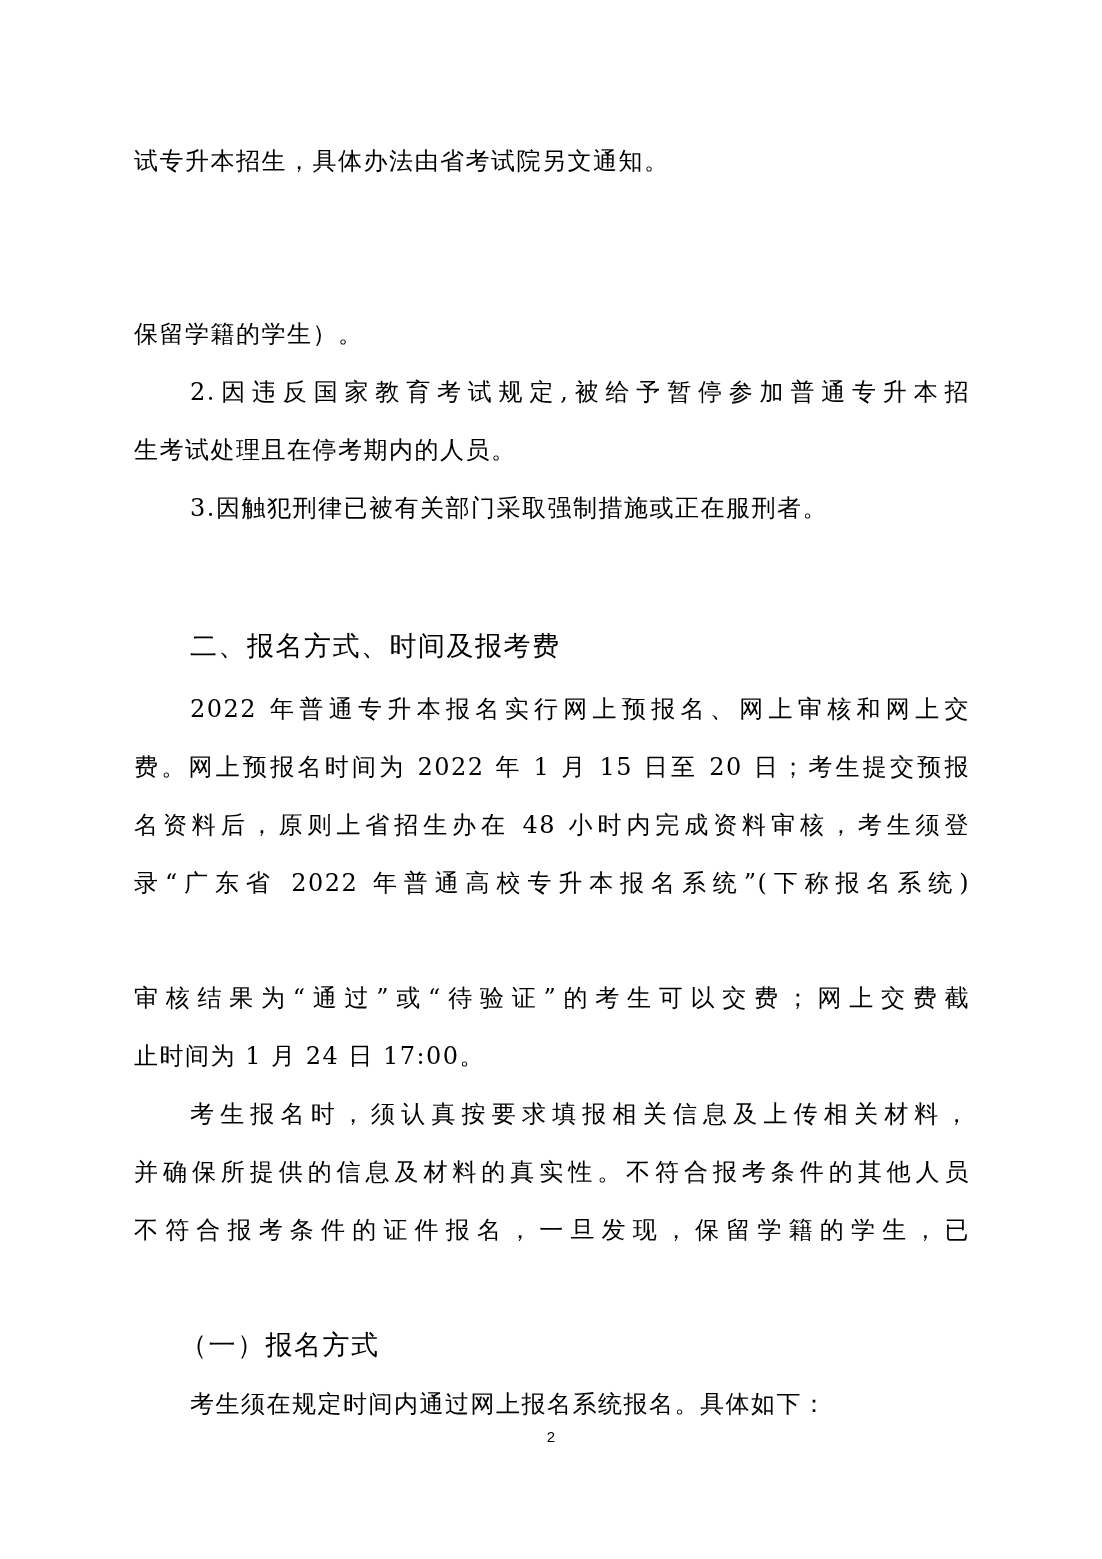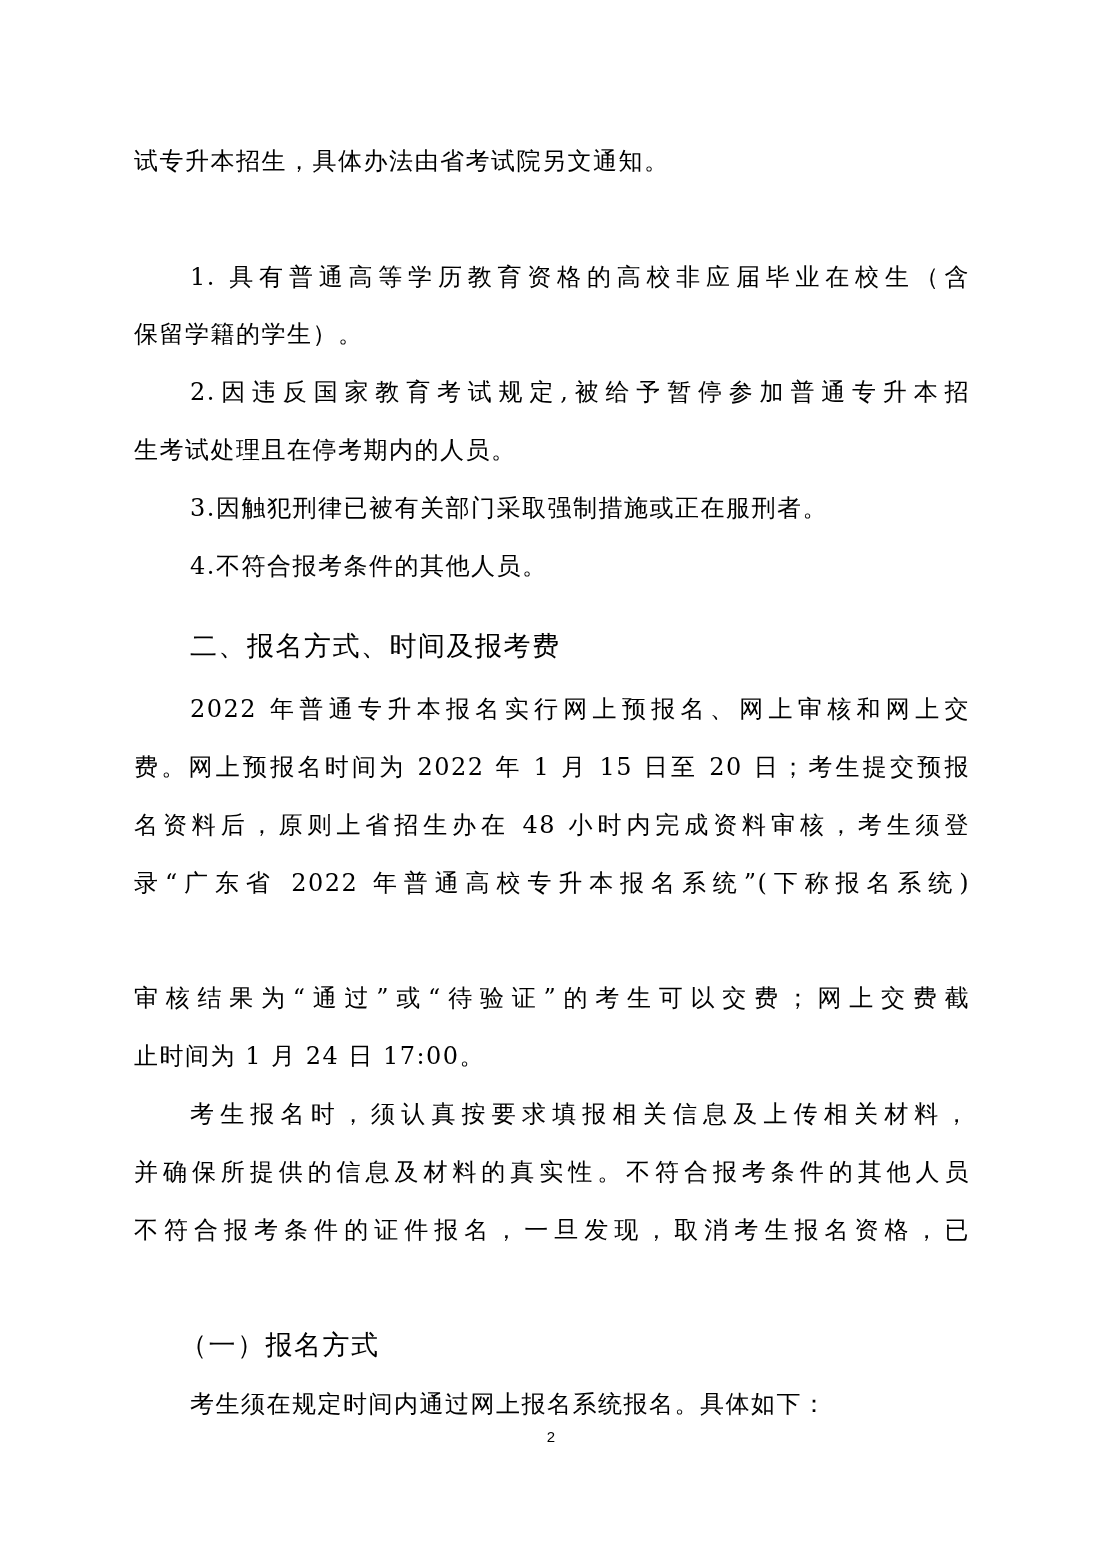--- a/index.html
+++ b/index.html
@@ -14,40 +14,38 @@
   .pagenum { position: absolute; top: 1428px; left: 0; width: 1102px; text-align: center;
              font-size: 15px; font-family: "Liberation Sans", sans-serif; }
 </style>
 </head>
 <body>
 
 <div class="page">
   <div class="line" style="top:143px">试专升本招生，具体办法由省考试院另文通知。</div>
 
 
-  <div class="line indent justify" style="top:259px">1. 具有普通高等学历教育资格的高校非应届毕业在校生（含</div>
   <div class="line" style="top:316px">保留学籍的学生）。</div>
 
   <div class="line indent justify" style="top:374px">2.因违反国家教育考试规定,被给予暂停参加普通专升本招</div>
   <div class="line" style="top:432px">生考试处理且在停考期内的人员。</div>
 
   <div class="line indent" style="top:490px">3.因触犯刑律已被有关部门采取强制措施或正在服刑者。</div>
-  <div class="line indent" style="top:548px">4.不符合报考条件的其他人员。</div>
 
   <div class="line indent bold" style="top:628px">二、报名方式、时间及报考费</div>
 
   <div class="line indent justify" style="top:691px">2022 年普通专升本报名实行网上预报名、网上审核和网上交</div>
   <div class="line justify" style="top:749px">费。网上预报名时间为 2022 年 1 月 15 日至 20 日；考生提交预报</div>
   <div class="line justify" style="top:807px">名资料后，原则上省招生办在 48 小时内完成资料审核，考生须登</div>
   <div class="line justify" style="top:865px">录“广东省 2022 年普通高校专升本报名系统”(下称报名系统)</div>
   <div class="line justify" style="top:980px">审核结果为“通过”或“待验证”的考生可以交费；网上交费截</div>
   <div class="line" style="top:1038px">止时间为 1 月 24 日 17:00。</div>
 
   <div class="line indent justify" style="top:1096px">考生报名时，须认真按要求填报相关信息及上传相关材料，</div>
   <div class="line justify" style="top:1154px">并确保所提供的信息及材料的真实性。不符合报考条件的其他人员</div>
-  <div class="line justify" style="top:1212px">不符合报考条件的证件报名，一旦发现，取消考生报名资格，已</div>
+  <div class="line justify" style="top:1212px">不符合报考条件的证件报名，一旦发现，保留学籍的学生，已</div>
 
   <div class="line indent" style="top:1386px">考生须在规定时间内通过网上报名系统报名。具体如下：</div>
 
   <div class="line indent bold" style="top:1327px;left:180px">（一）报名方式</div>
 
   <div class="pagenum">2</div>
 </div>
 
 </body></html>

